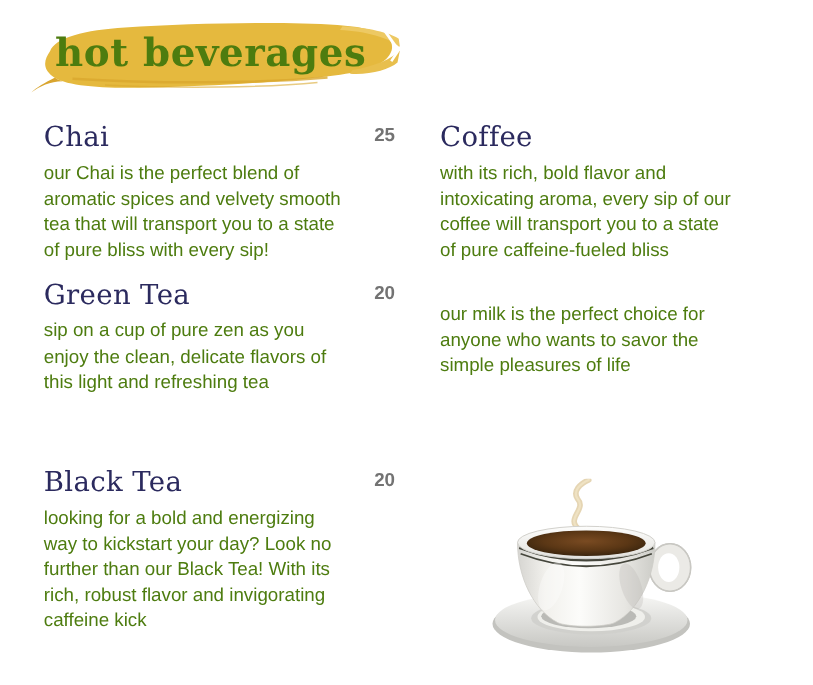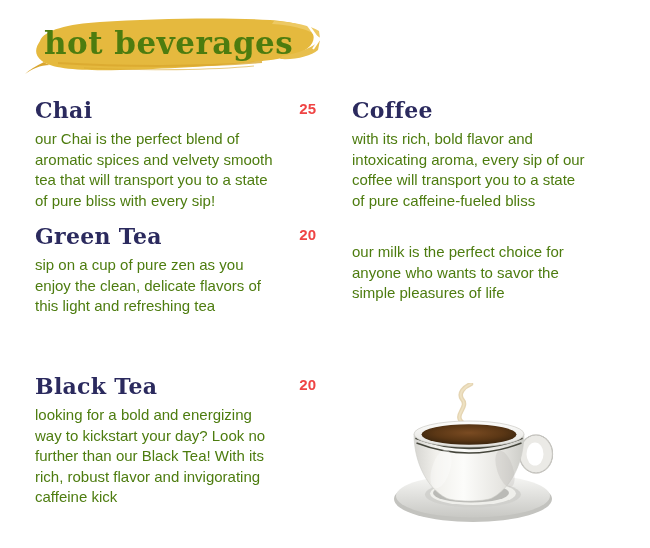--- a/index.html
+++ b/index.html
@@ -20,25 +20,25 @@
     font-size:31px; line-height:38px; letter-spacing:0.5px;
     color:#4d7c0f; white-space:nowrap;
   }
 
   
   .item { position:absolute; }
   .col-left  { left:35px;  width:281px; }
   .col-right { left:352px; width:270px; }
   .item-head { display:flex; justify-content:space-between; align-items:flex-start; }
   .item-name {
-    font-family:"DejaVu Serif", serif; font-weight:bold;
+    font-family:"DejaVu Serif", serif; font-weight:normal;
     font-size:22px; line-height:27px; letter-spacing:0.3px;
     color:#2b2a5e;
   }
-  .item-price { font-size:15px; font-weight:bold; color:#ef4444; padding-top:3px; }
+  .item-price { font-size:15px; font-weight:bold; color:#737373; padding-top:3px; }
   .item-desc {
     margin-top:5px; font-size:15px; line-height:20.5px;
     color:#4d7c0f; white-space:pre-line;
   }
   .t-chai   { top:97px;  }
   .t-green  { top:223px; }
   .t-black  { top:325px;margin-top:48px; }
   .t-coffee { top:97px;  }
   .t-milk   { top:237px; }
 

